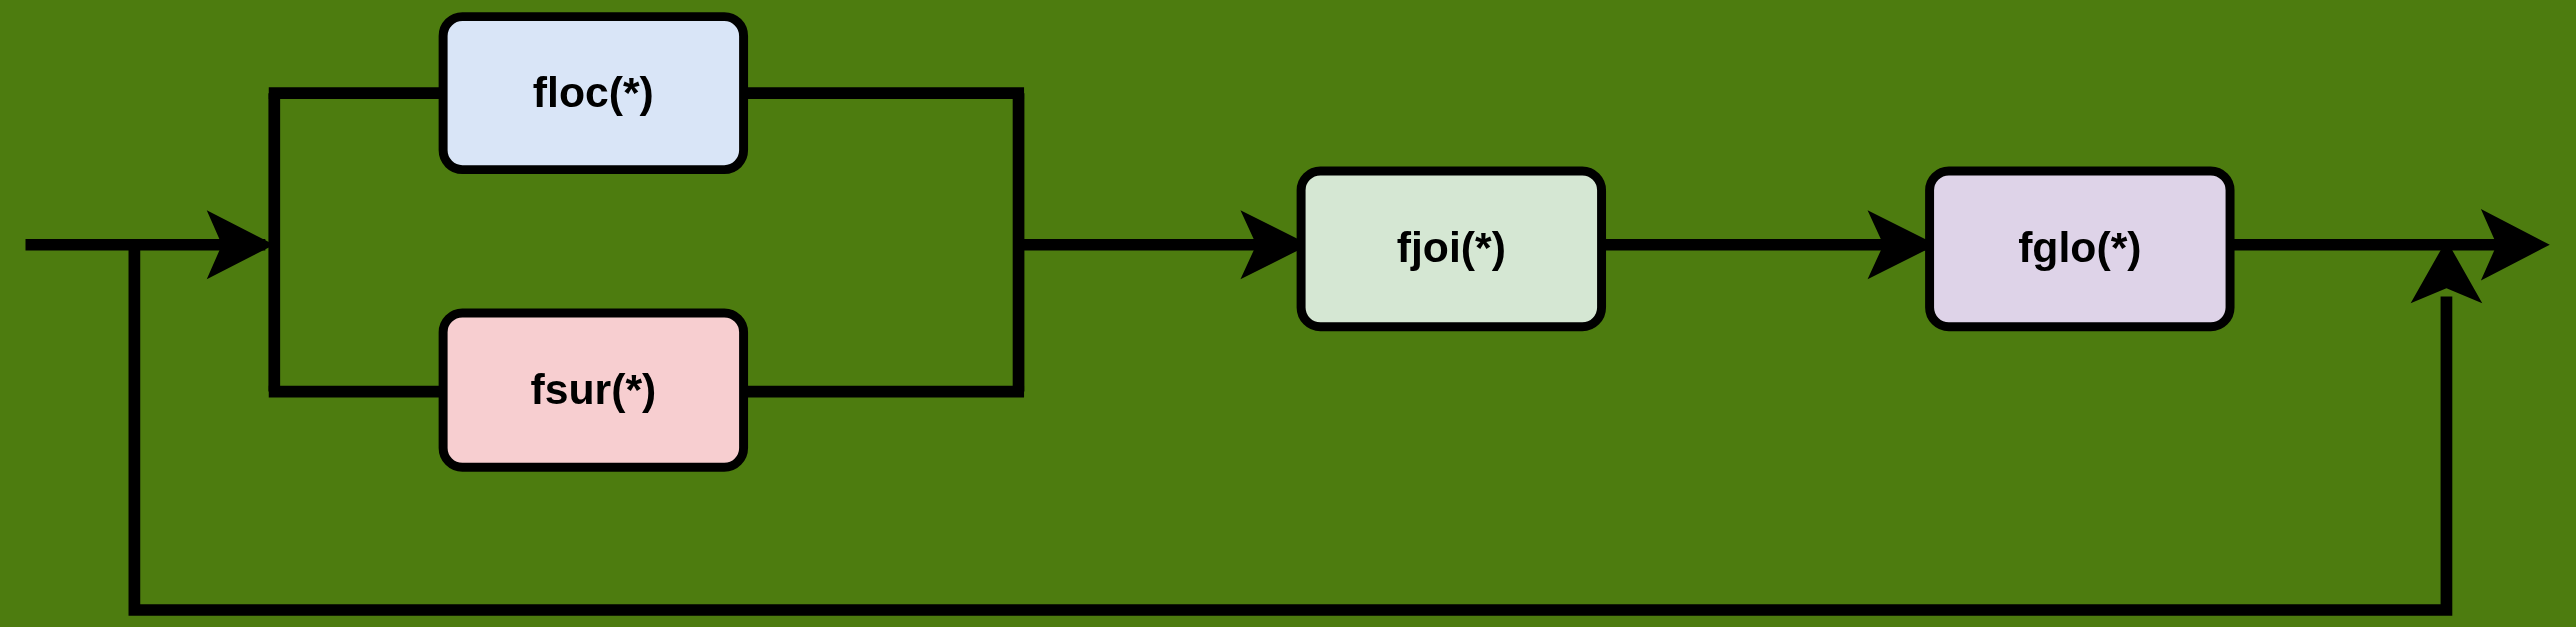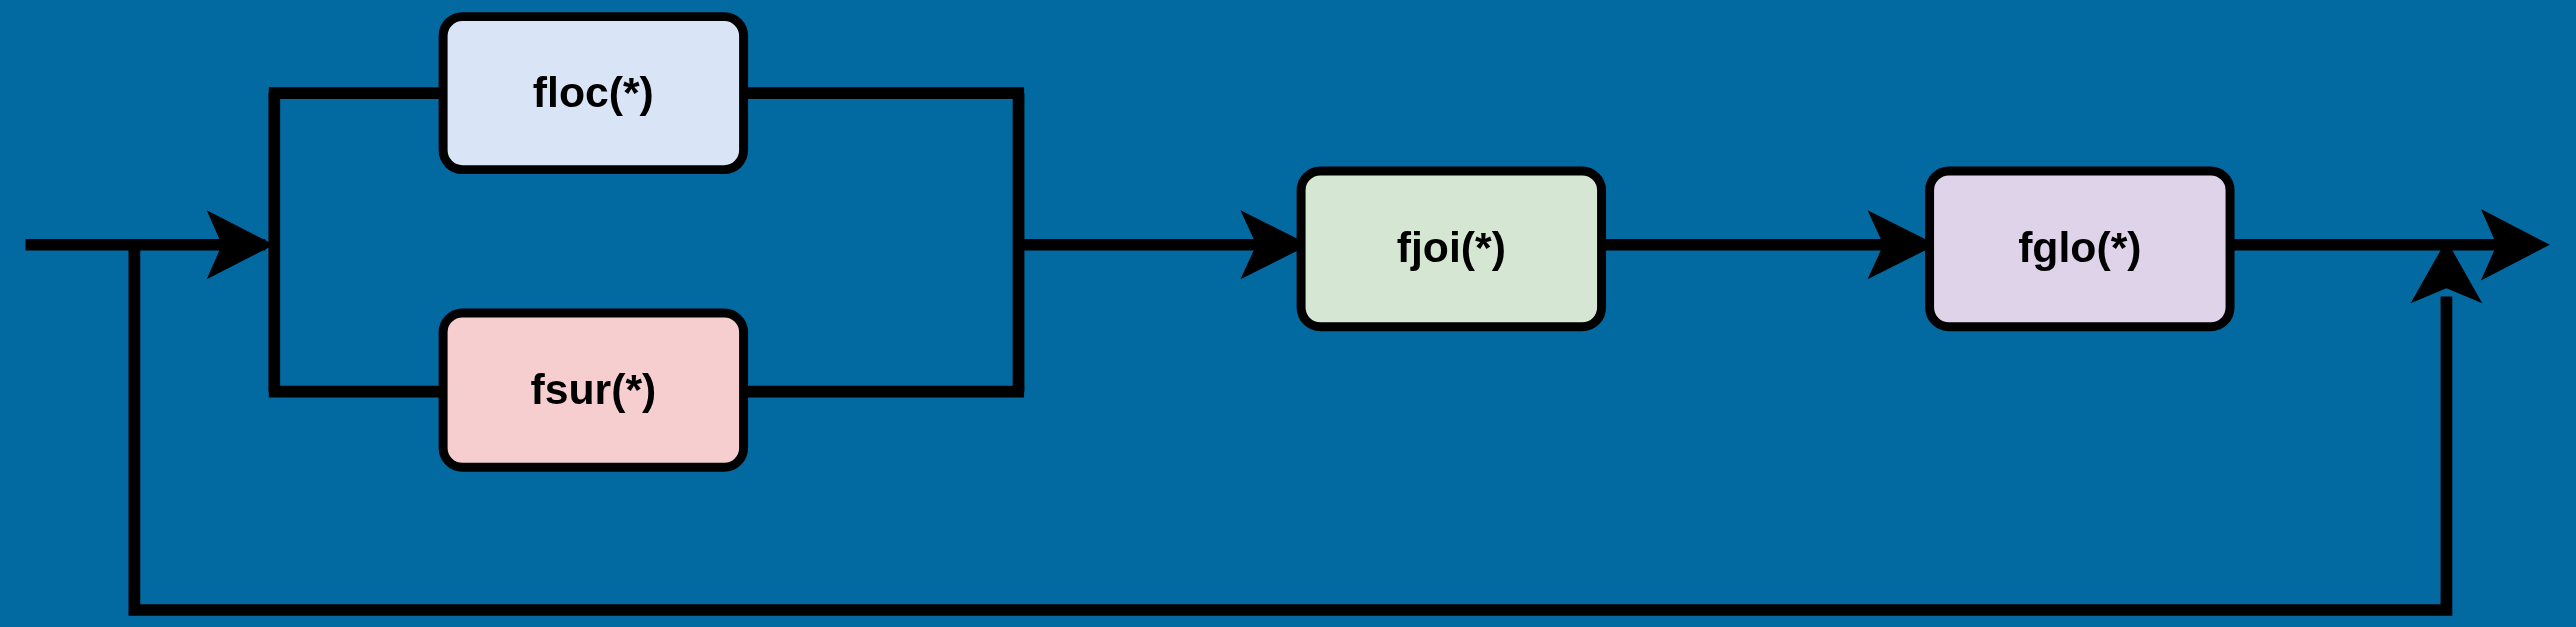--- a/index.html
+++ b/index.html
@@ -7,21 +7,21 @@
     padding: 0;
     background: #ffffff;
   }
   body {
     font-family: "Liberation Sans", sans-serif;
   }
   #diagram-root {
     position: relative;
     width: 2576px;
     height: 628px;
-    background: #0369a1;
+    background: #4d7c0f;
     overflow: hidden;
   }
   #diagram-svg {
     position: absolute;
     top: 0;
     left: 0;
     width: 2576px;
     height: 628px;
   }
   .node-label {

